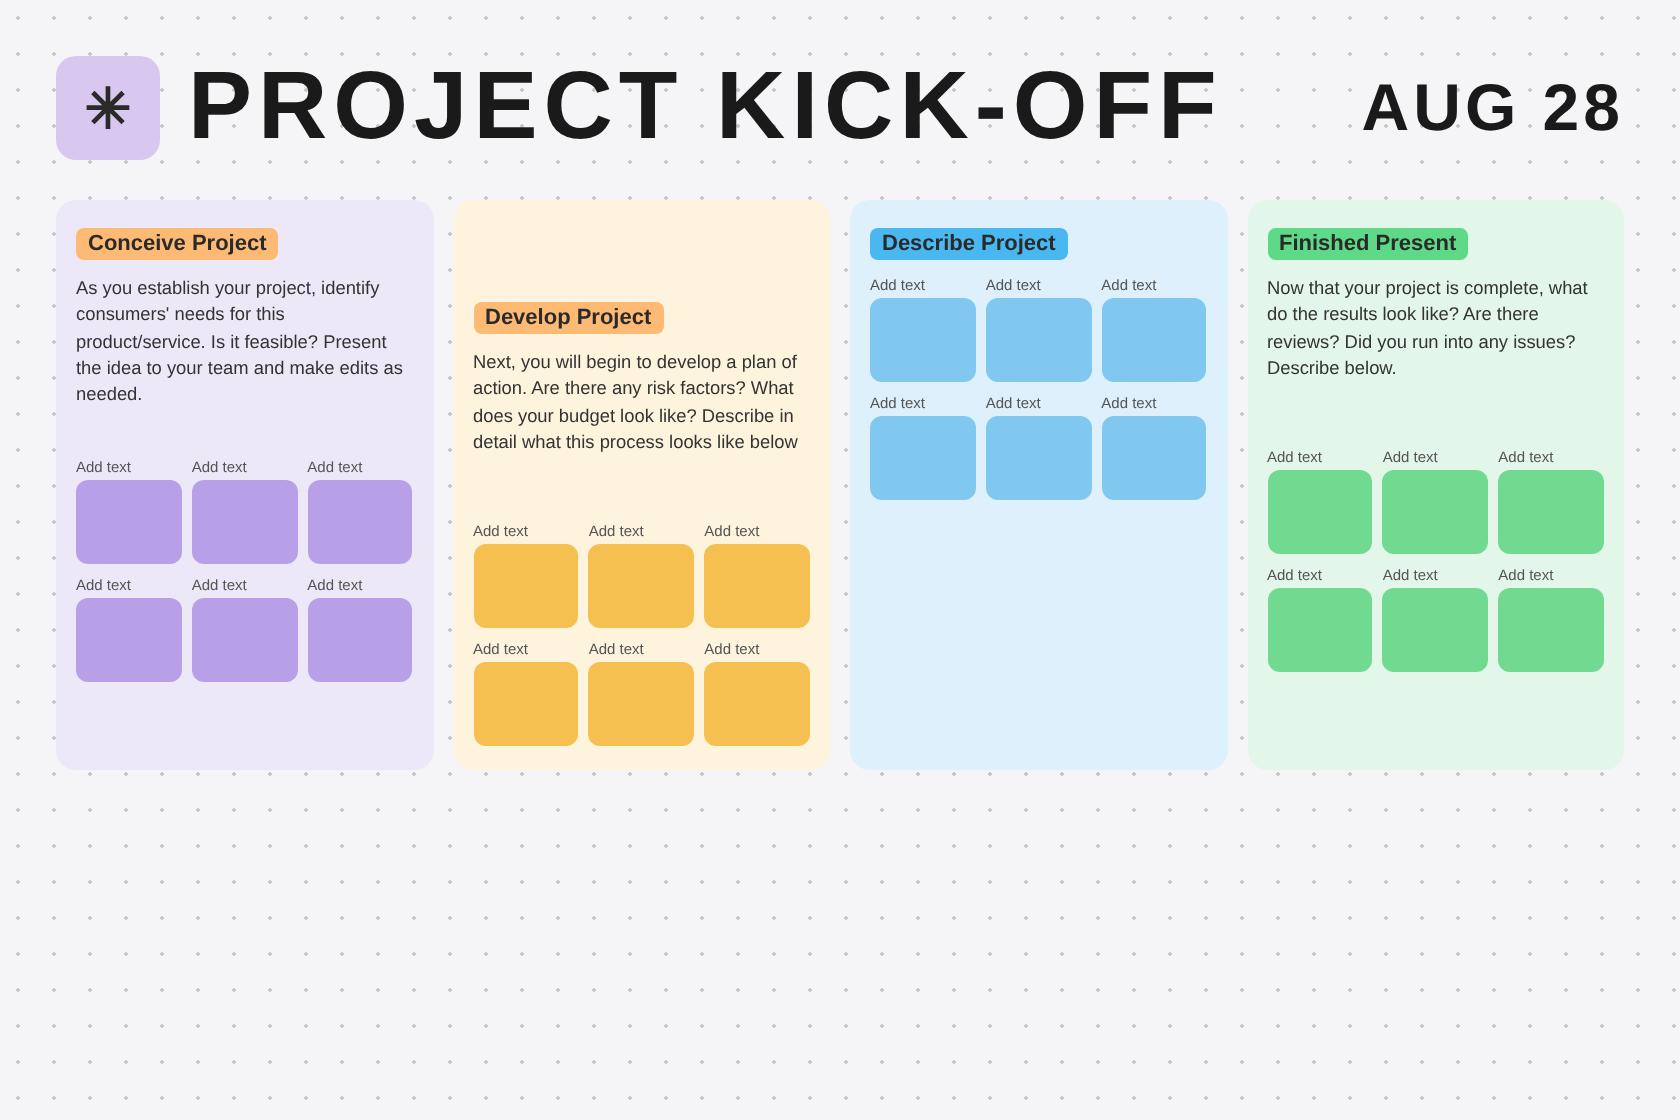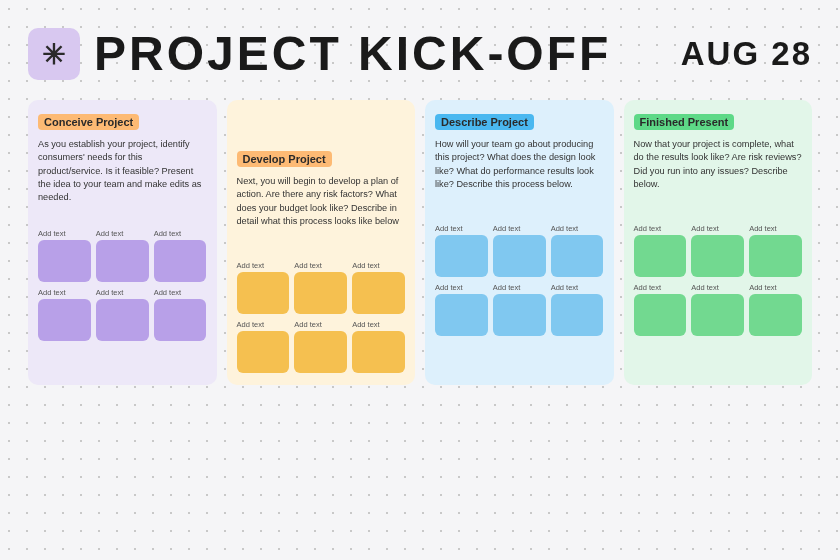--- a/index.html
+++ b/index.html
@@ -220,51 +220,51 @@
             <div class="card">
               <span class="card-label">Add text</span>
               <div class="card-box"></div>
             </div>
             <div class="card">
               <span class="card-label">Add text</span>
               <div class="card-box"></div>
             </div>
           </div>
         </div></div>
-      <div class="column col-execute"><div class="col-header">Describe Project</div><div class="col-description">How will your team go about producing this project? What does the design look like? What do performance results look like? Describe this process below.</div><div class="cards-section">
-          <div class="cards-row">
-            <div class="card">
-              <span class="card-label">Add text</span>
-              <div class="card-box"></div>
-            </div>
-            <div class="card">
-              <span class="card-label">Add text</span>
-              <div class="card-box"></div>
-            </div>
-            <div class="card">
-              <span class="card-label">Add text</span>
-              <div class="card-box"></div>
-            </div>
-          </div>
-          <div class="cards-row">
-            <div class="card">
-              <span class="card-label">Add text</span>
-              <div class="card-box"></div>
-            </div>
-            <div class="card">
-              <span class="card-label">Add text</span>
-              <div class="card-box"></div>
-            </div>
-            <div class="card">
-              <span class="card-label">Add text</span>
-              <div class="card-box"></div>
-            </div>
-          </div>
-        </div></div>
-      <div class="column col-finished"><div class="col-header">Finished Present</div><div class="col-description">Now that your project is complete, what do the results look like? Are risk reviews? Did you run into any issues? Describe below.</div><div class="cards-section">
+      <div class="column col-execute"><div class="col-header">Describe Project</div><div class="cards-section">
+          <div class="cards-row">
+            <div class="card">
+              <span class="card-label">Add text</span>
+              <div class="card-box"></div>
+            </div>
+            <div class="card">
+              <span class="card-label">Add text</span>
+              <div class="card-box"></div>
+            </div>
+            <div class="card">
+              <span class="card-label">Add text</span>
+              <div class="card-box"></div>
+            </div>
+          </div>
+          <div class="cards-row">
+            <div class="card">
+              <span class="card-label">Add text</span>
+              <div class="card-box"></div>
+            </div>
+            <div class="card">
+              <span class="card-label">Add text</span>
+              <div class="card-box"></div>
+            </div>
+            <div class="card">
+              <span class="card-label">Add text</span>
+              <div class="card-box"></div>
+            </div>
+          </div>
+        </div></div>
+      <div class="column col-finished"><div class="col-header">Finished Present</div><div class="col-description">Now that your project is complete, what do the results look like? Are there reviews? Did you run into any issues? Describe below.</div><div class="cards-section">
           <div class="cards-row">
             <div class="card">
               <span class="card-label">Add text</span>
               <div class="card-box"></div>
             </div>
             <div class="card">
               <span class="card-label">Add text</span>
               <div class="card-box"></div>
             </div>
             <div class="card">

